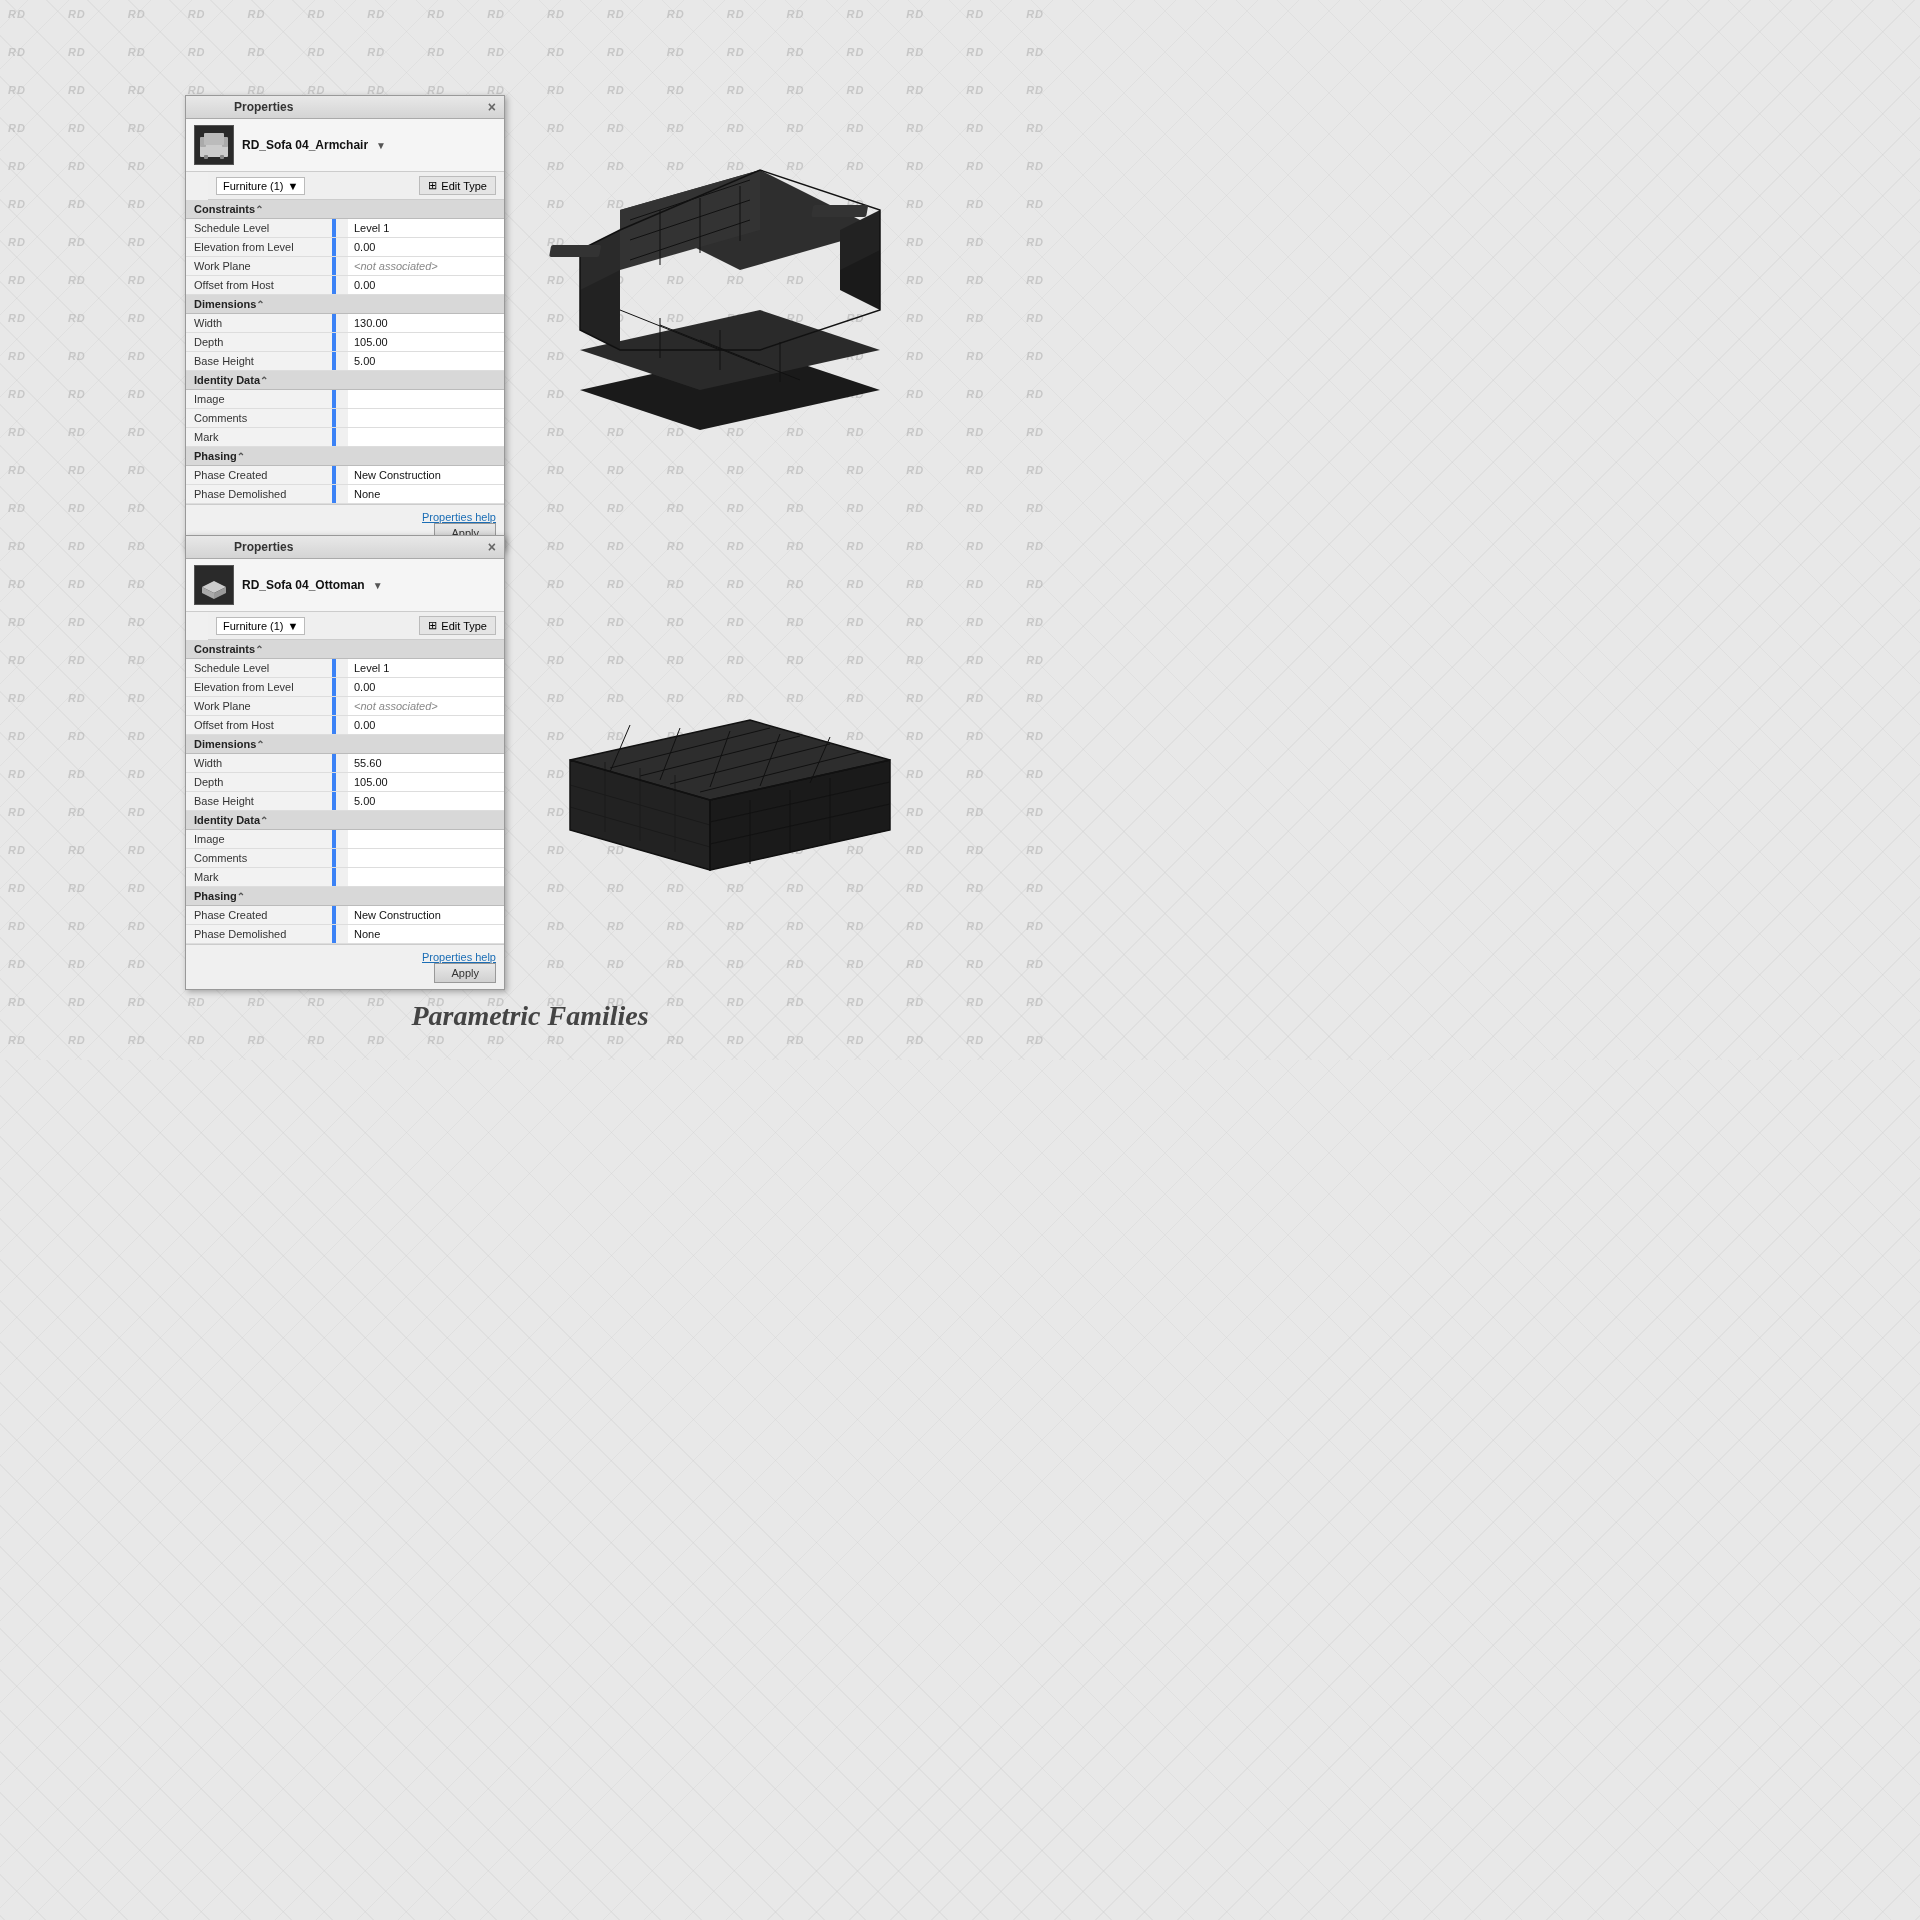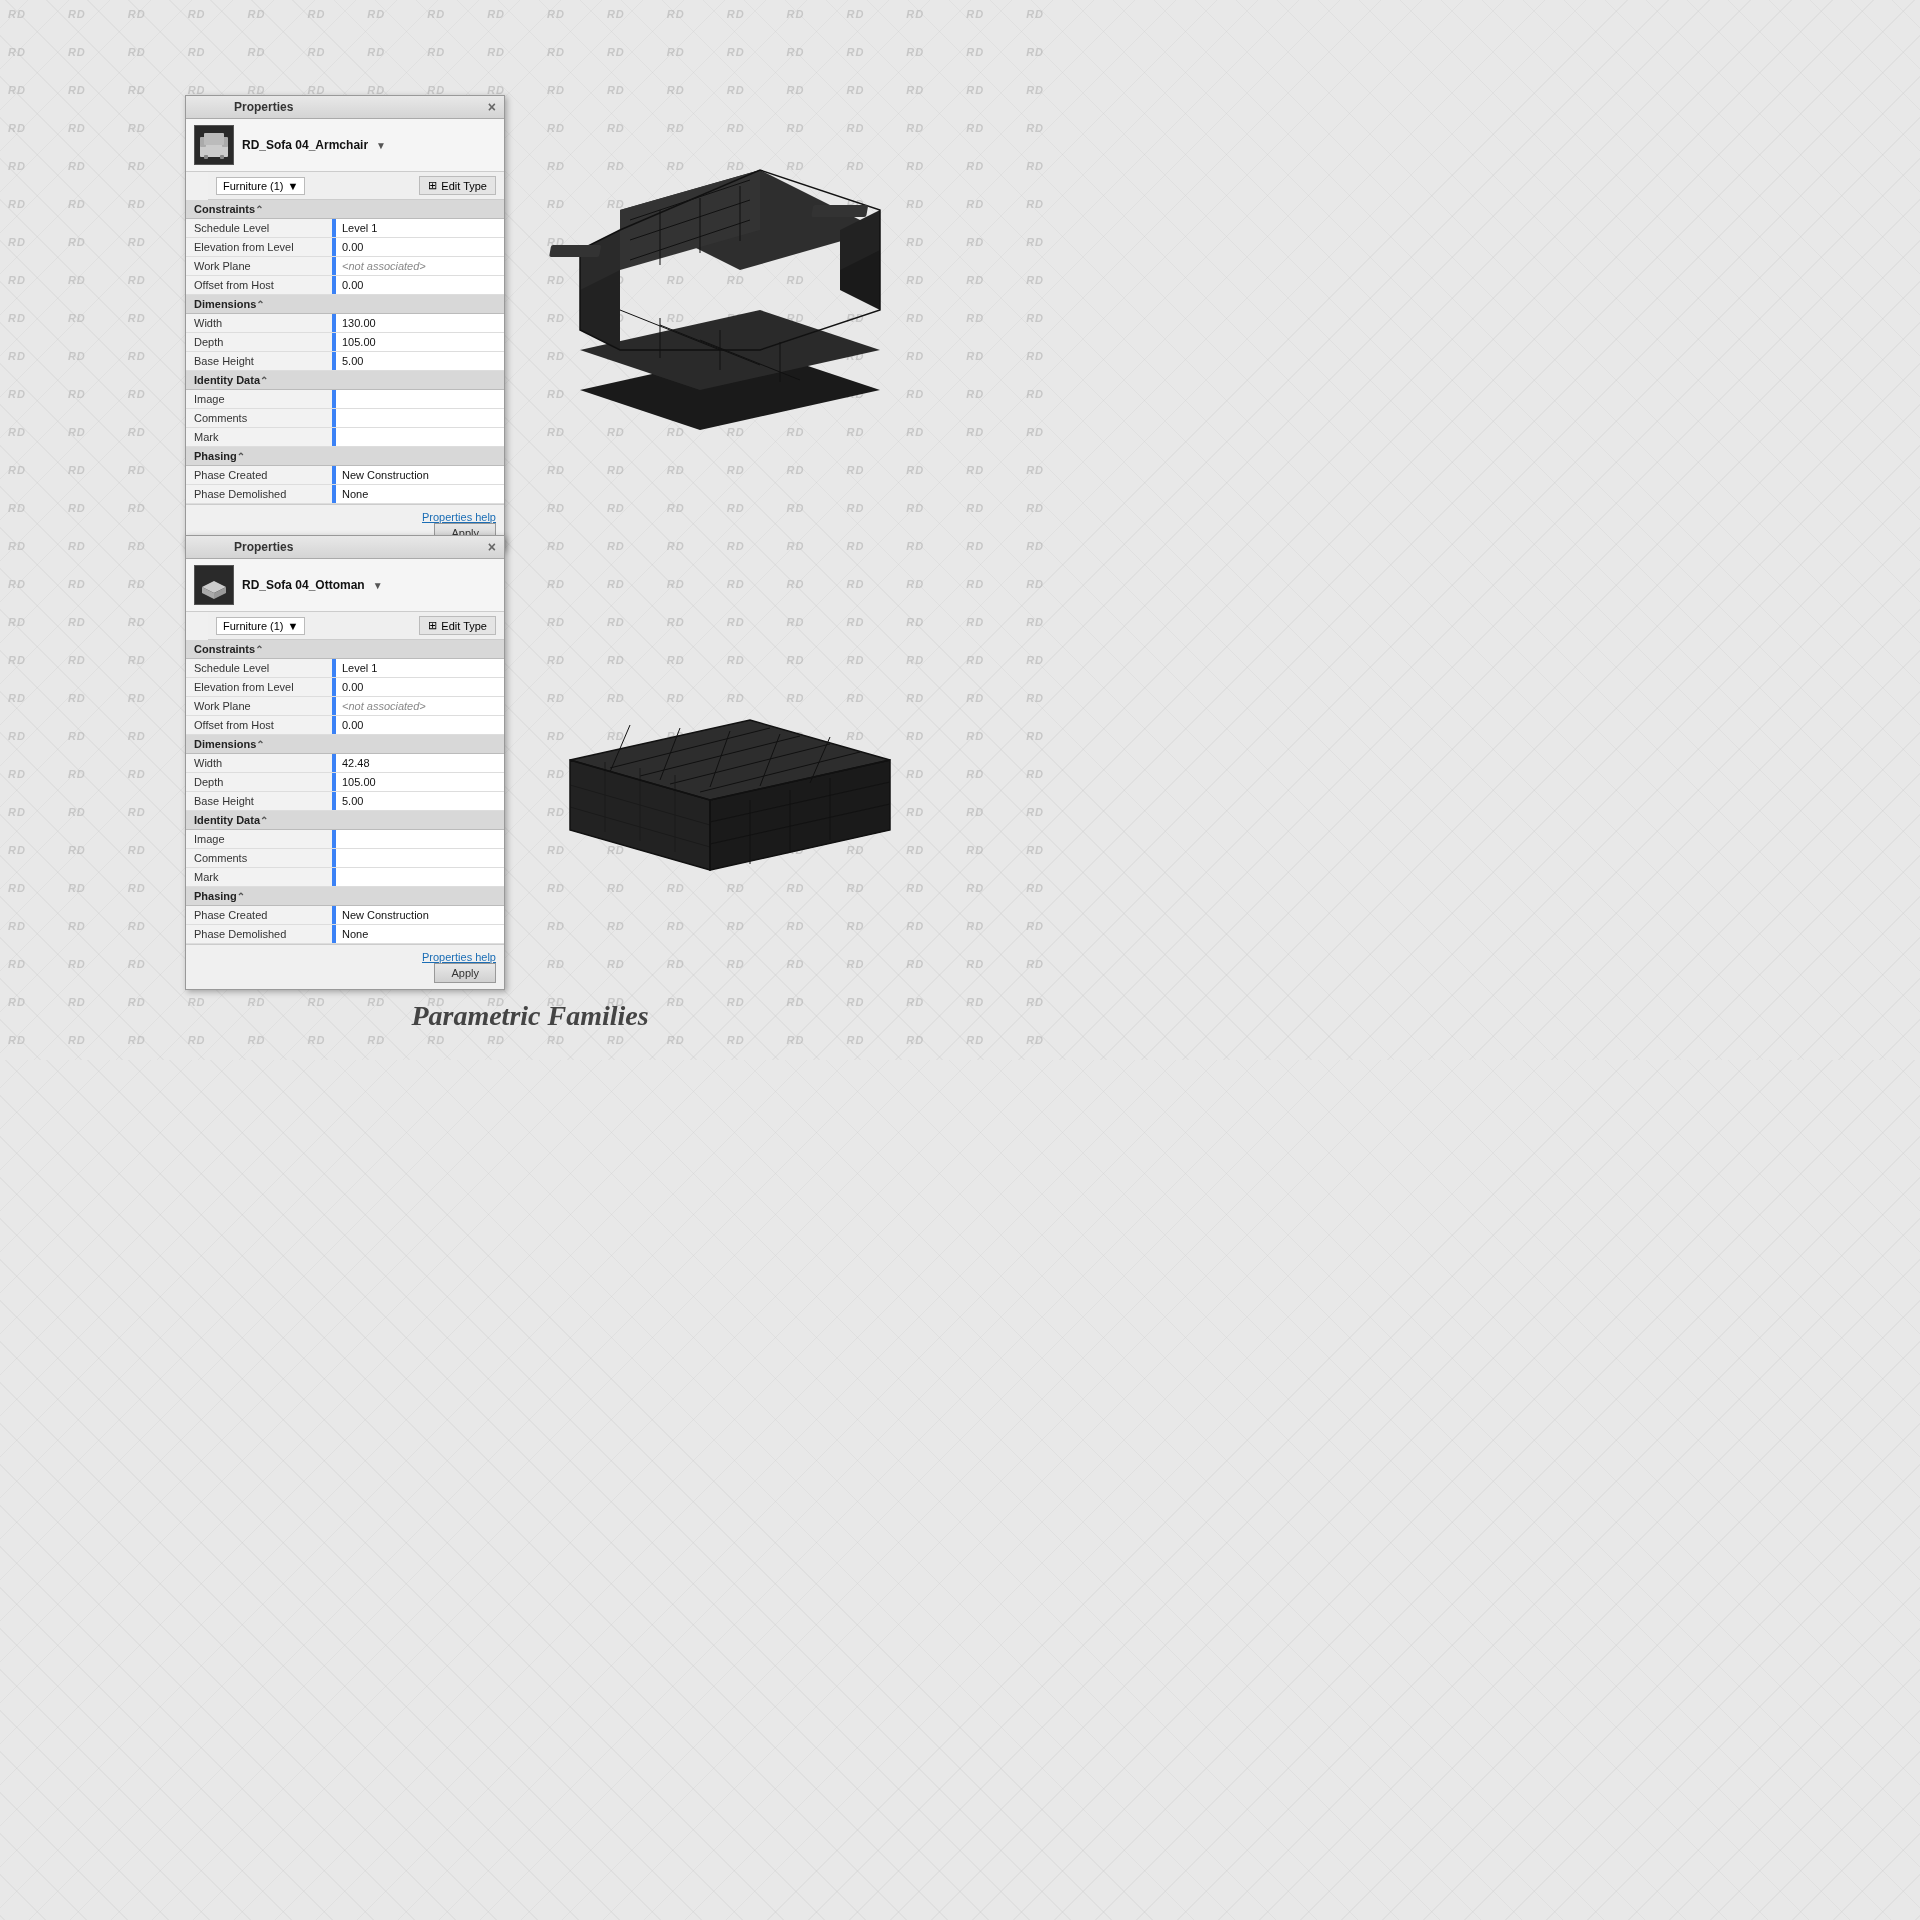--- a/index.html
+++ b/index.html
@@ -174,20 +174,21 @@
       color: #333;
       background: #f2f2f2;
       border-right: 4px solid #3b82f6;
     }
     .prop-value {
       flex: 1;
       padding: 3px 6px;
       font-size: 11px;
       color: #111;
       background: white;
+      margin-left: 12px;
     }
     .prop-value.grey-text {
       color: #888;
       font-style: italic;
     }
 
     .panel-footer {
       padding: 6px 8px;
       display: flex;
       align-items: flex-end;
@@ -1009,21 +1010,21 @@
       <div class="prop-label">Offset from Host</div>
       <div class="prop-value">0.00</div>
     </div>
 
     <div class="section-header">
       <span>Dimensions</span>
       <span class="section-collapse">⌃</span>
     </div>
     <div class="prop-row">
       <div class="prop-label">Width</div>
-      <div class="prop-value">42.48</div>
+      <div class="prop-value">55.60</div>
     </div>
     <div class="prop-row">
       <div class="prop-label">Depth</div>
       <div class="prop-value">105.00</div>
     </div>
     <div class="prop-row">
       <div class="prop-label">Base Height</div>
       <div class="prop-value">5.00</div>
     </div>
 

